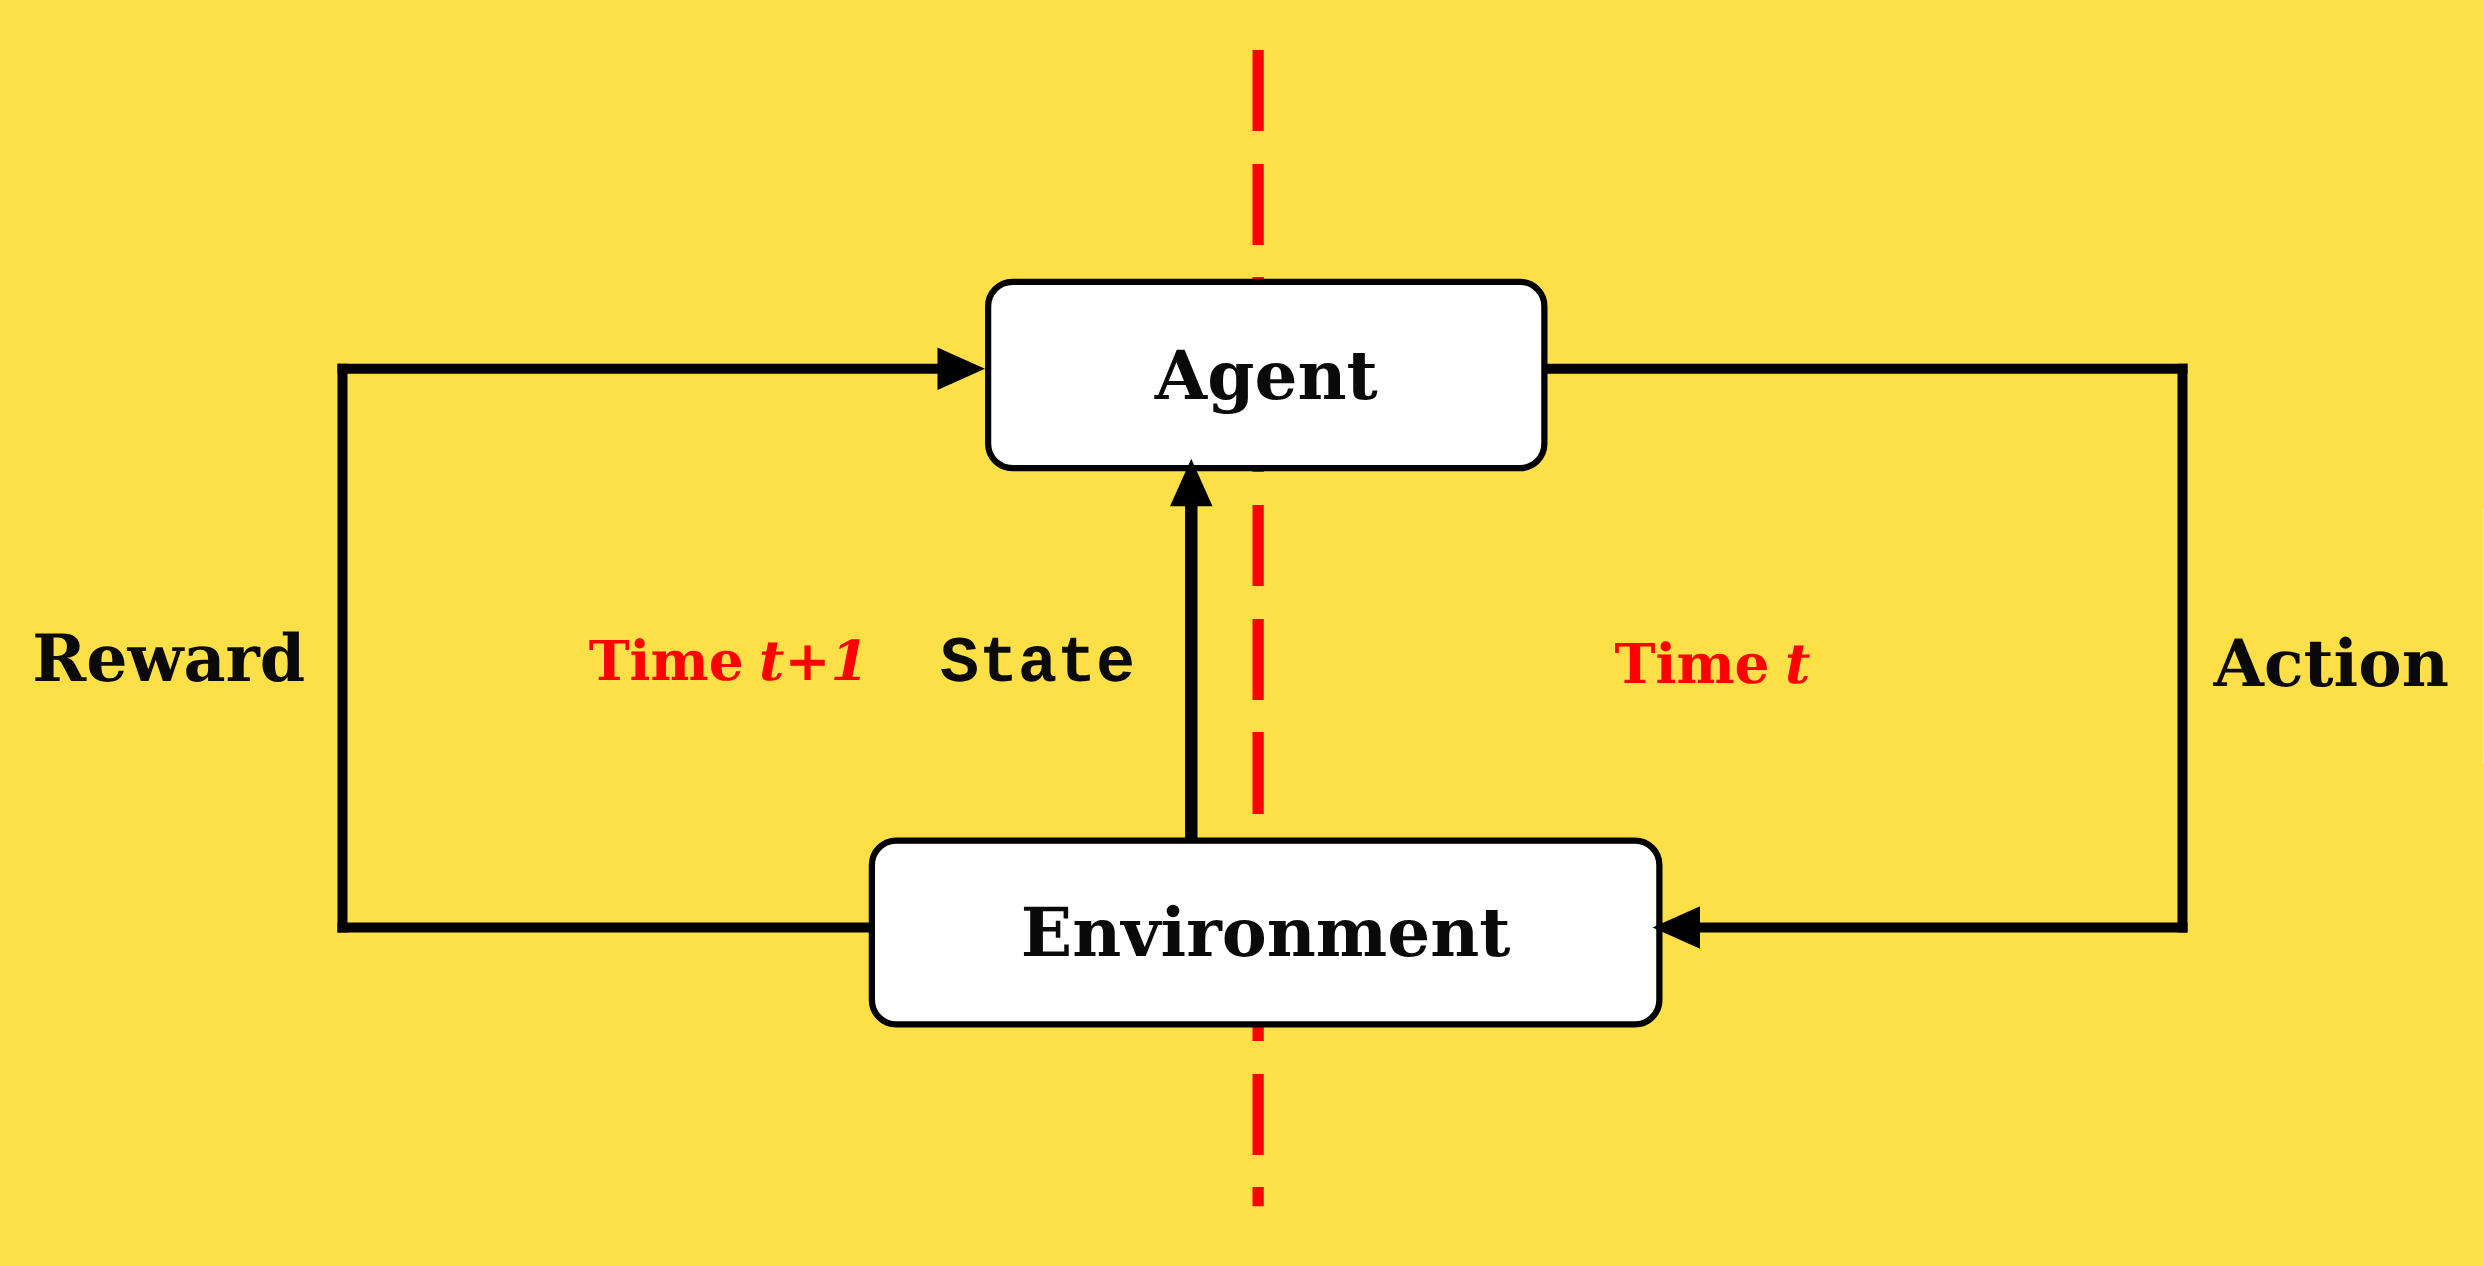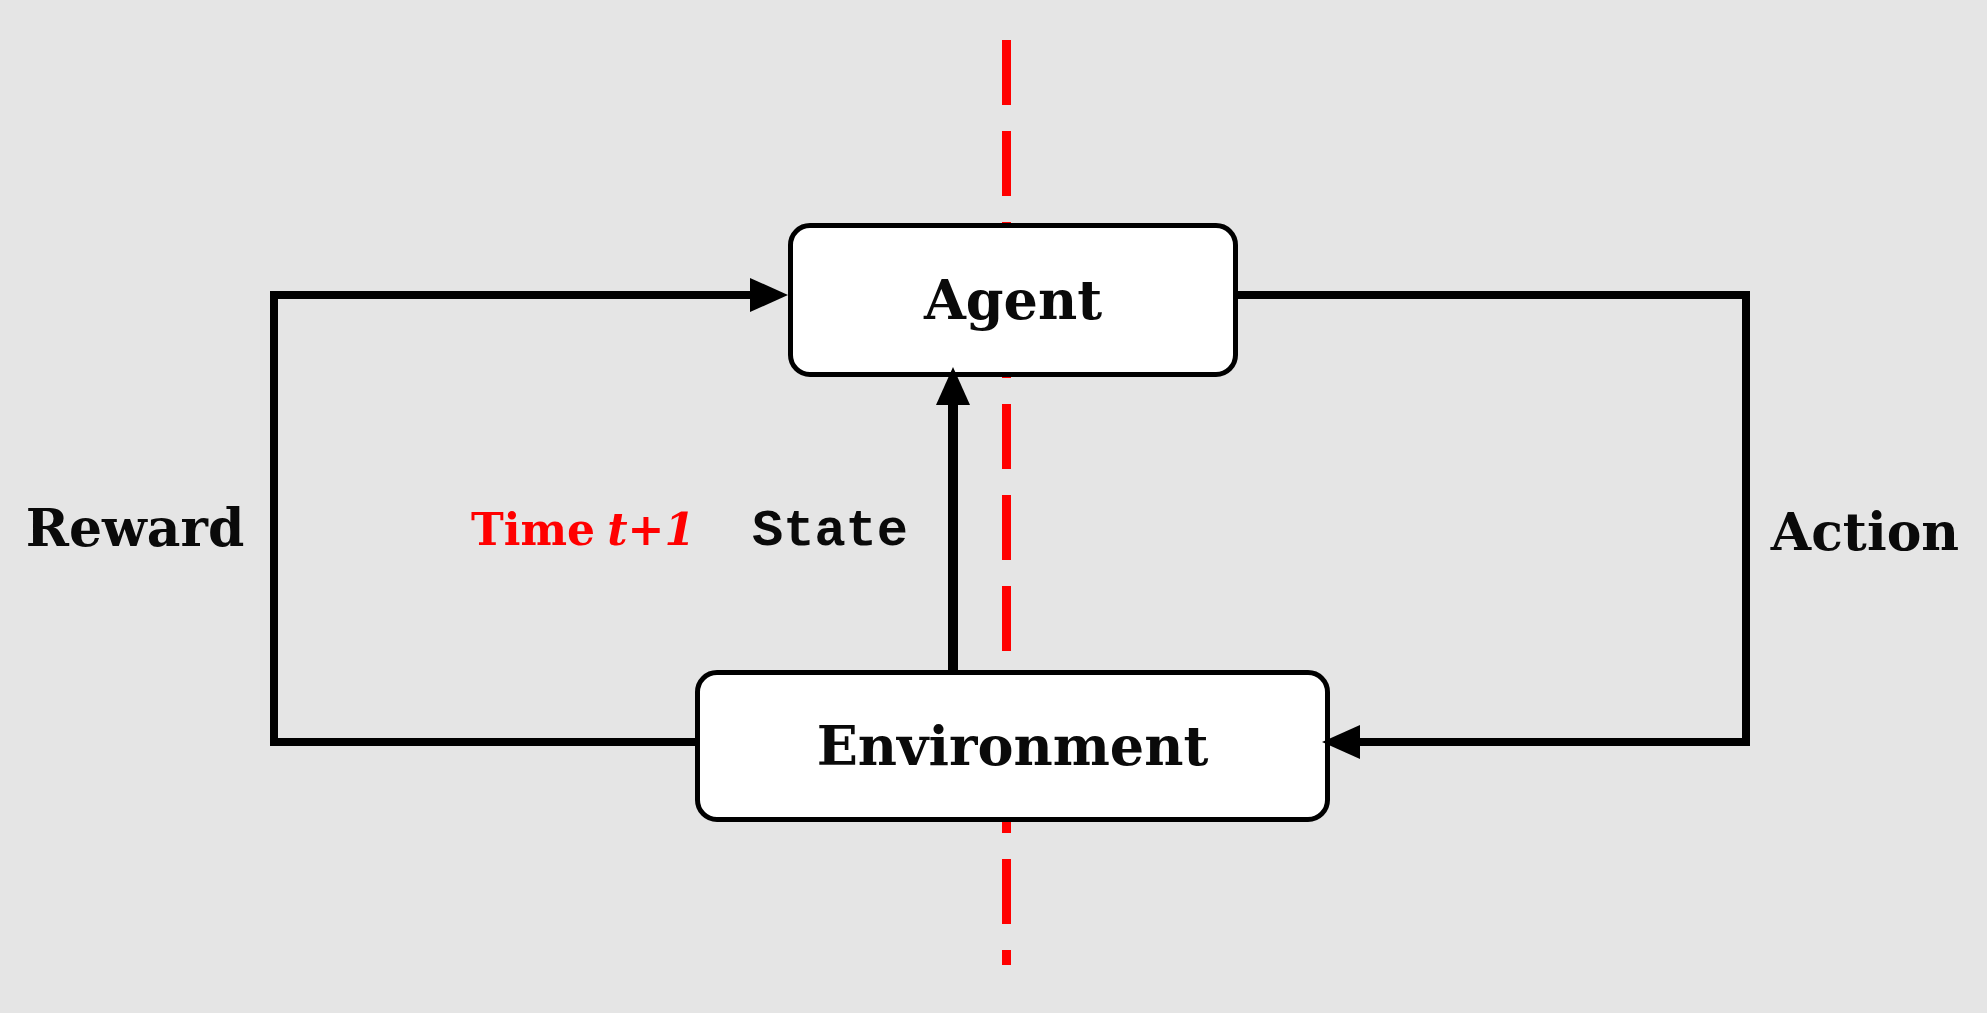--- a/index.html
+++ b/index.html
@@ -1,20 +1,20 @@
 <!DOCTYPE html>
 <html><head>
 <meta charset="utf-8">
 <style>
   html, body { margin: 0; padding: 0; background: #ffffff; }
   .canvas {
     position: relative;
     width: 1987px;
     height: 1013px;
-    background: #e5e5e5;
+    background: #fde047;
     font-family: "DejaVu Serif", serif;
     overflow: hidden;
   }
   
   .time-divider {
     position: absolute;
     left: 1002px; top: 40px;
     width: 9px; height: 925px;
     background: repeating-linear-gradient(
       to bottom,
@@ -117,14 +117,17 @@
     <span>Environment</span>
   </div>
 
   <div class="lbl lbl-action">Action</div>
   <div class="lbl lbl-reward">Reward</div>
   <div class="lbl lbl-state">State</div>
 
   <div class="lbl lbl-time lbl-time-left">
     <span>Time</span><span class="time-var">t+1</span>
   </div>
+  <div class="lbl lbl-time lbl-time-right">
+    <span>Time</span><span class="time-var">t</span>
+  </div>
 
 </div>
 
 </body></html>

